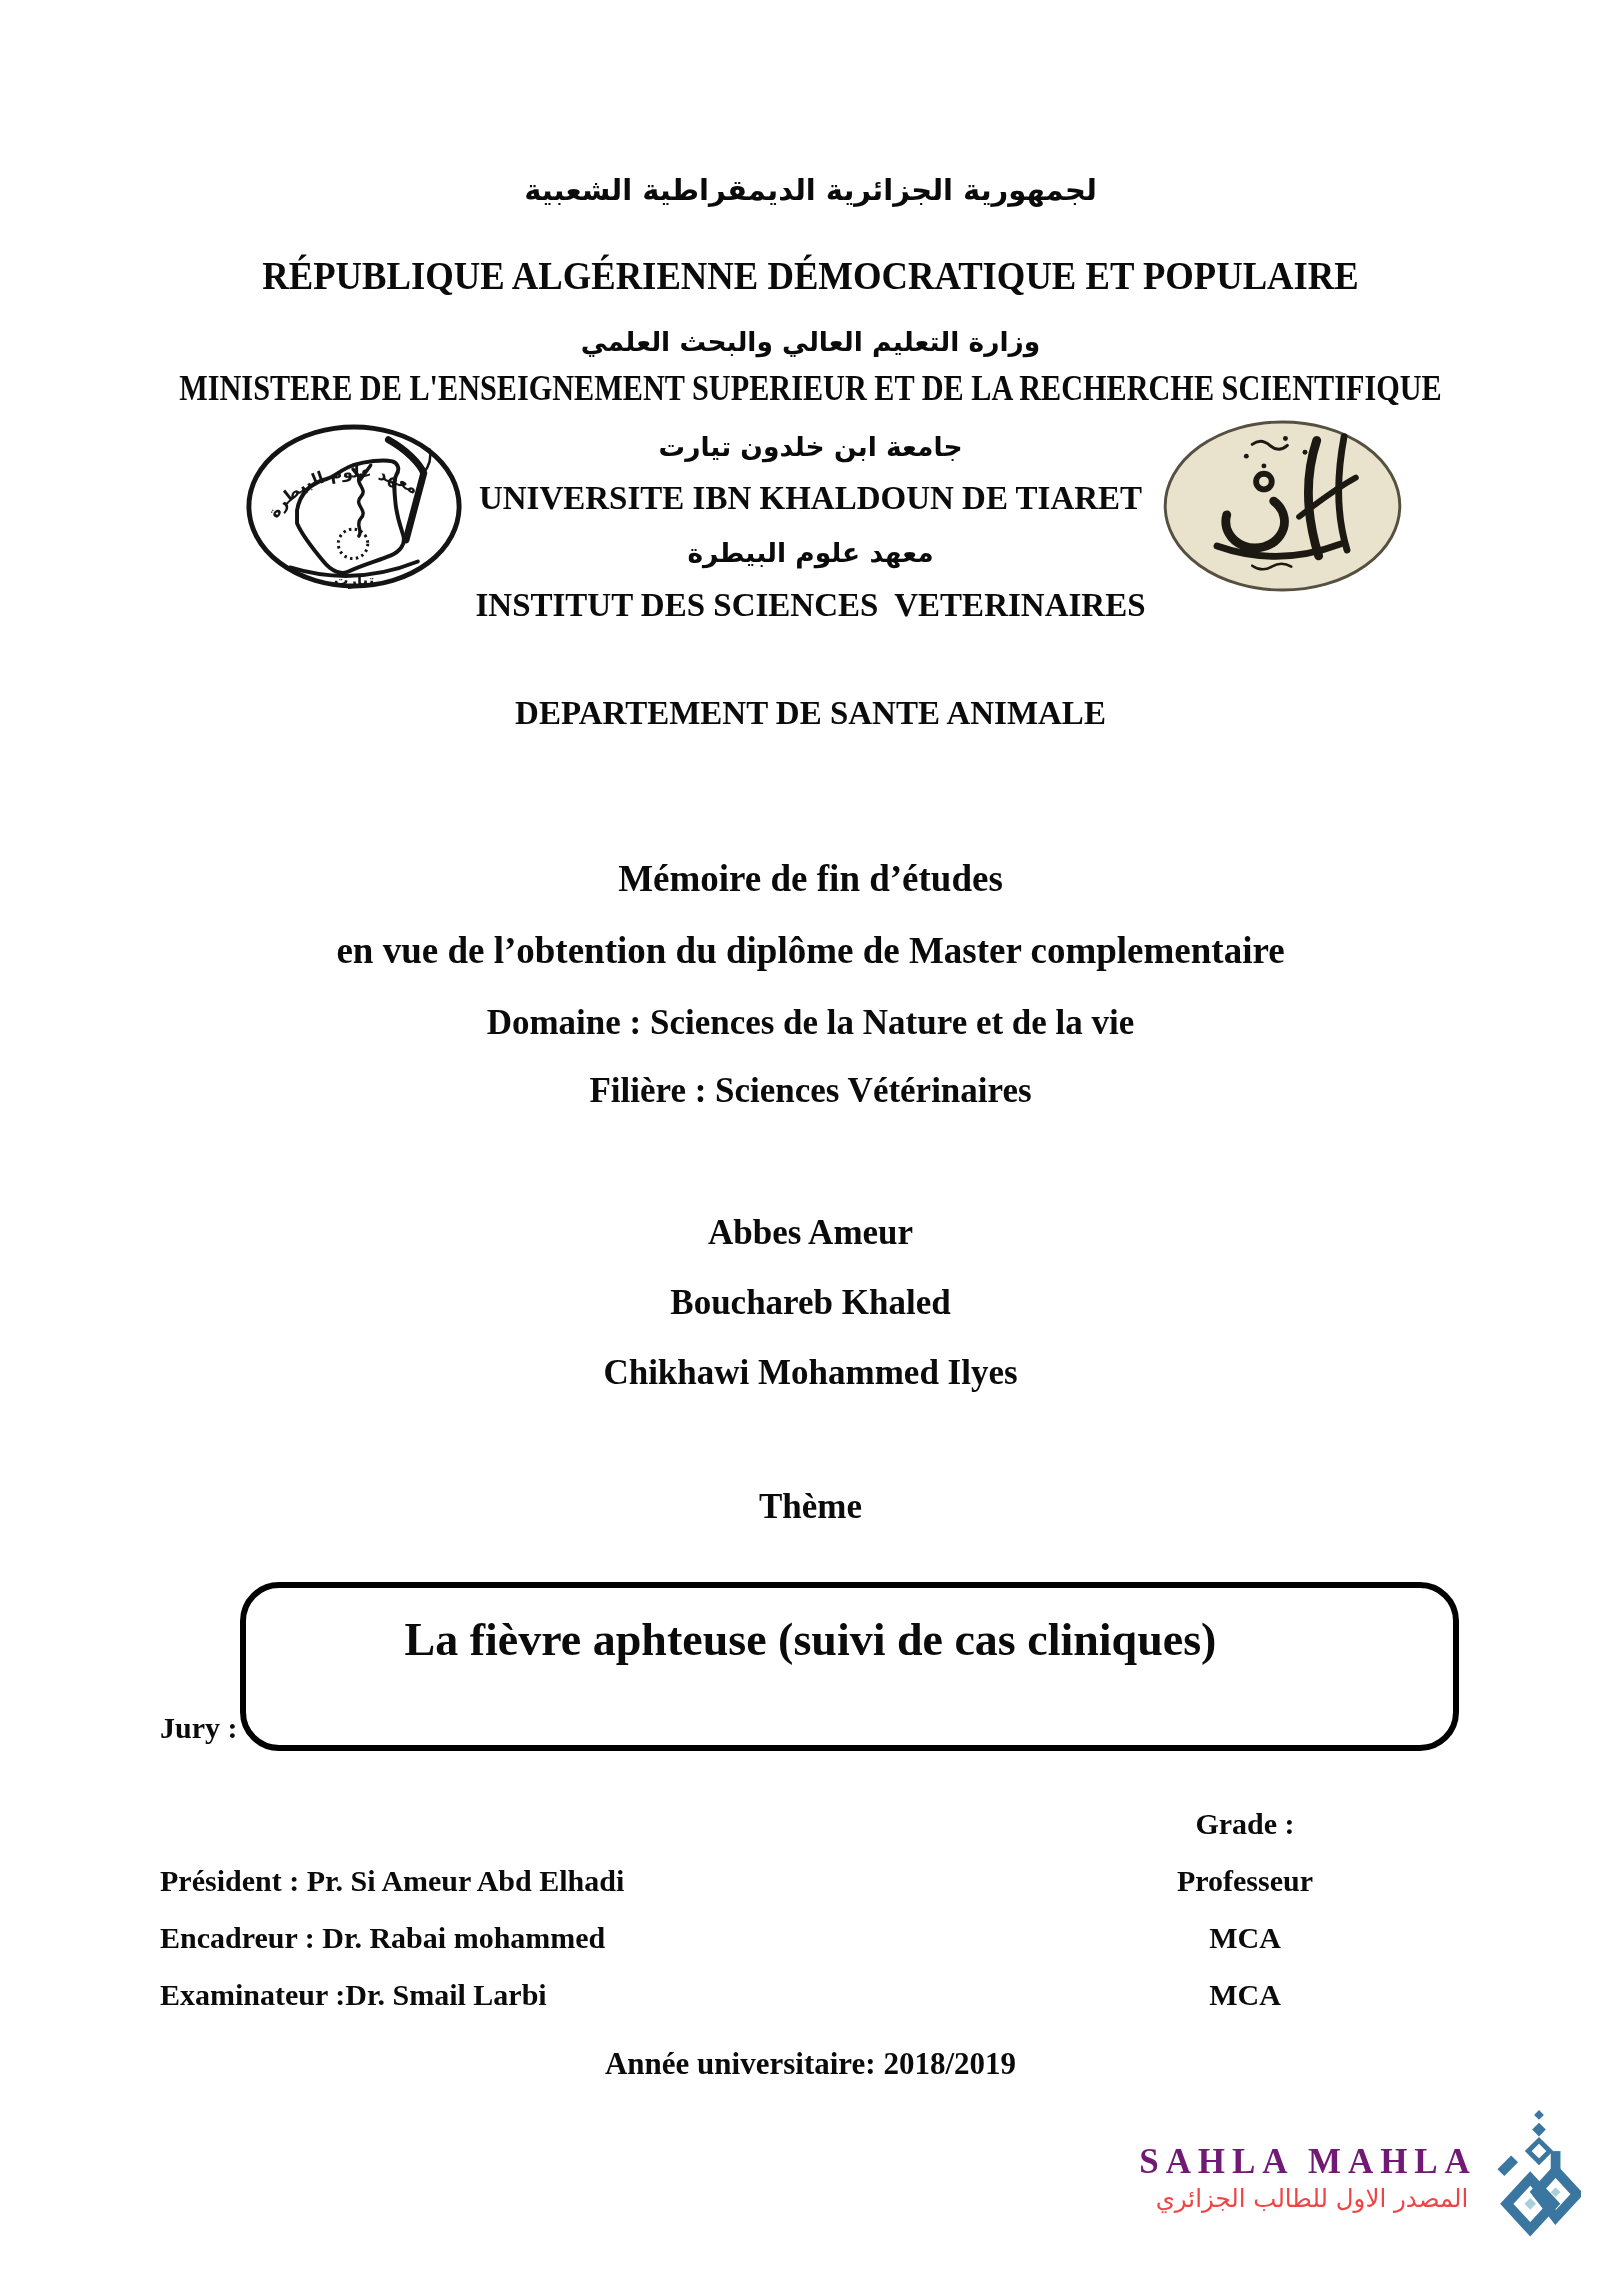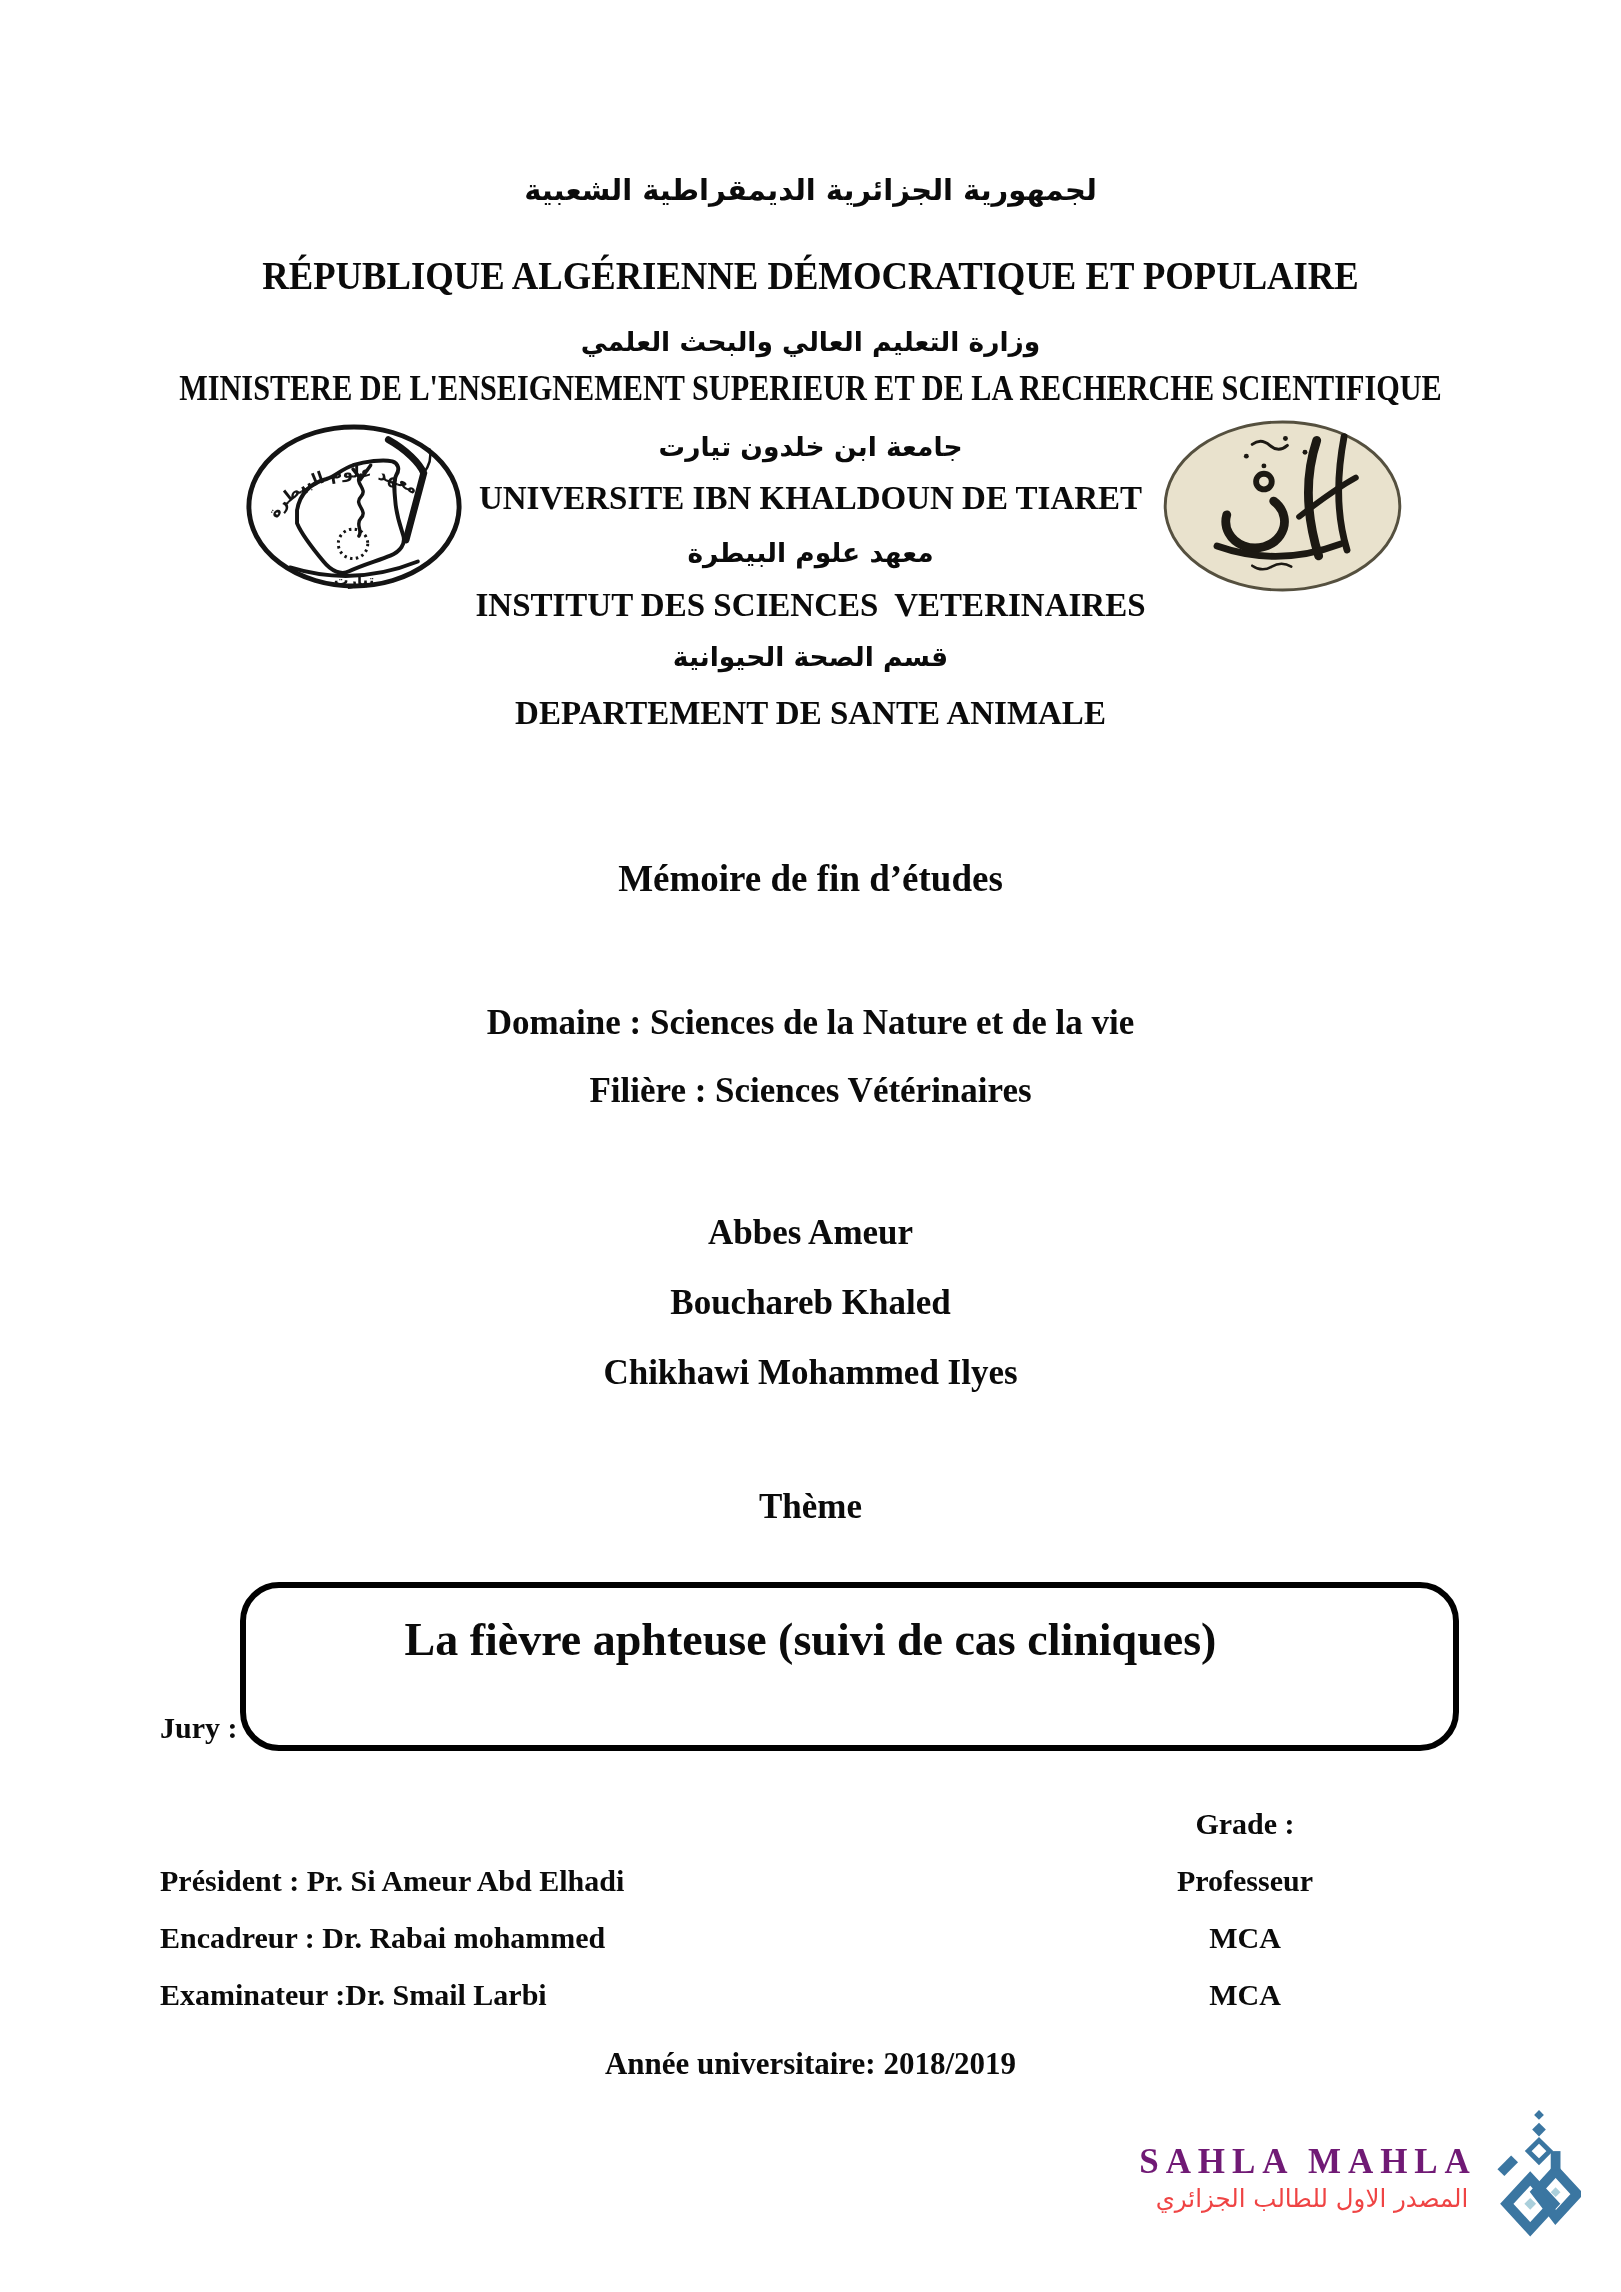--- a/index.html
+++ b/index.html
@@ -69,21 +69,20 @@
 <div class="page">
 
   <div class="line ar" id="ar-republic" dir="rtl">لجمهورية الجزائرية الديمقراطية الشعبية</div>
   <div class="line" id="fr-republic">RÉPUBLIQUE ALGÉRIENNE DÉMOCRATIQUE ET POPULAIRE</div>
   <div class="line ar" id="ar-ministry" dir="rtl">وزارة التعليم العالي والبحث العلمي</div>
   <div class="line" id="fr-ministry">MINISTERE DE L'ENSEIGNEMENT SUPERIEUR ET DE LA RECHERCHE SCIENTIFIQUE</div>
   <div class="line ar" id="ar-university" dir="rtl">جامعة ابن خلدون تيارت</div>
   <div class="line" id="fr-university">UNIVERSITE IBN KHALDOUN DE TIARET</div>
   <div class="line ar" id="ar-institute" dir="rtl">معهد علوم البيطرة</div>
   <div class="line" id="fr-institute">INSTITUT DES SCIENCES  VETERINAIRES</div>
-  <div class="line ar" id="ar-department" dir="rtl">قسم الصحة الحيوانية</div>
   <div class="line" id="fr-department">DEPARTEMENT DE SANTE ANIMALE</div>
 
   <div class="svgwrap" style="left:243px; top:420px; width:222px; height:173px;">
     <svg width="222" height="173" viewBox="0 0 226 176">
       <ellipse cx="113" cy="88" rx="107" ry="81" fill="#ffffff" stroke="#141414" stroke-width="5"></ellipse>
       <path id="sealTopArc" d="M30,112 A 88,70 0 0 1 196,100" fill="none"></path>
       <text font-family="DejaVu Sans, sans-serif" font-size="17" font-weight="bold" fill="#141414">
         <textPath href="#sealTopArc" startOffset="6%">معهد علوم البيطرة</textPath>
       </text>
       <path d="M55,92 C58,74 70,64 85,60 C95,57 100,50 112,46 C125,42 142,40 152,42 C158,44 160,50 156,56
@@ -115,20 +114,21 @@
       <g fill="#1c1913">
         <circle cx="86" cy="38" r="2.5"></circle>
         <circle cx="126" cy="20" r="2.5"></circle>
         <circle cx="146" cy="34" r="2.5"></circle>
         <circle cx="104" cy="48" r="2.5"></circle>
       </g>
     </svg>
   </div>
 
   <div class="line" id="memoire">Mémoire de fin d’études</div>
+  <div class="line" id="envue">en vue de l’obtention du diplôme de Master complementaire</div>
   <div class="line" id="domaine">Domaine : Sciences de la Nature et de la vie</div>
   <div class="line" id="filiere">Filière : Sciences Vétérinaires</div>
   <div class="line" id="author-1">Abbes Ameur</div>
   <div class="line" id="author-2">Bouchareb Khaled</div>
   <div class="line" id="author-3">Chikhawi Mohammed Ilyes</div>
   <div class="line" id="theme">Thème</div>
 
   <div id="title-box"></div>
   <div class="line" id="thesis-title">La fièvre aphteuse (suivi de cas cliniques)</div>
 

